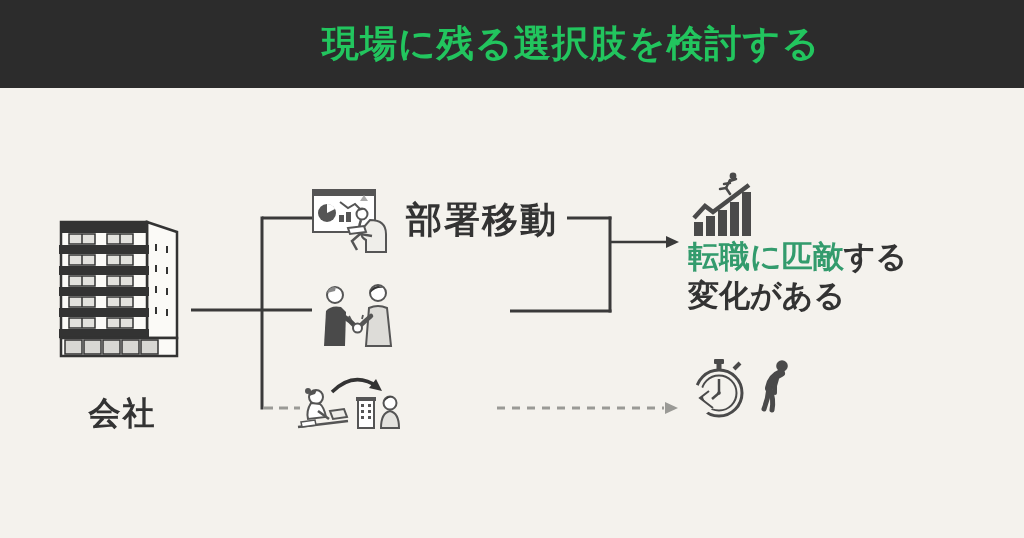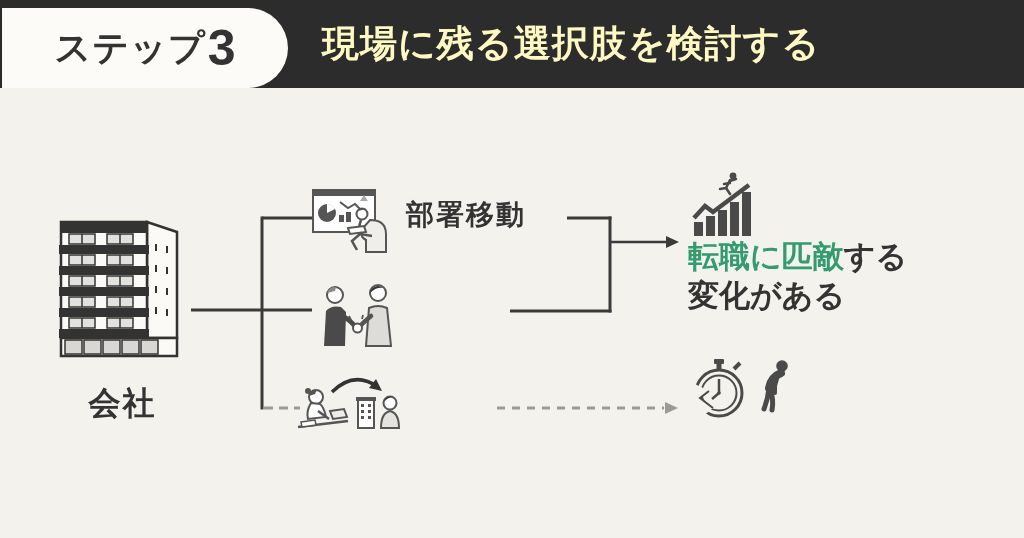--- a/index.html
+++ b/index.html
@@ -30,30 +30,30 @@
   }
   .step-label{
     font-size:36px;font-weight:bold;color:var(--text-dark);letter-spacing:1px;
   }
   .step-number{
     font-size:50px;font-weight:bold;color:var(--text-dark);line-height:1;margin-left:2px;
   }
   .title{
     position:absolute;left:322px;top:0;height:88px;margin:0;
     display:flex;align-items:center;
-    font-size:37px;font-weight:bold;color:#fef9c3;letter-spacing:1px;
+    font-size:37px;font-weight:bold;color:#22c55e;letter-spacing:1px;
   }
   
   .diagram{position:absolute;left:0;top:88px;width:1024px;height:450px;background:var(--panel-bg);}
   .connectors{position:absolute;left:0;top:-88px;width:1024px;height:538px;pointer-events:none;}
   .node{position:absolute;}
   .company{left:55px;top:124px;width:135px;text-align:center;}
-  .company-label{margin-top:8px;font-size:32px;font-weight:bold;color:var(--text-dark);letter-spacing:2px;}
+  .company-label{margin-top:18px;font-size:32px;font-weight:bold;color:var(--text-dark);letter-spacing:2px;}
   .opt-label{
-    position:absolute;font-size:28px;font-weight:bold;color:var(--text-dark);letter-spacing:2px;white-space:nowrap;
+    position:absolute;font-size:36px;font-weight:bold;color:var(--text-dark);letter-spacing:2px;white-space:nowrap;
   }
   .label-1{left:406px;top:108px;}
   .label-2{left:406px;top:201px;}
   .label-3{left:412px;top:298px;}
   .icon-1{left:310px;top:94px;width:86px;height:74px;}
   .icon-2{left:318px;top:192px;width:82px;height:76px;}
   .icon-3{left:296px;top:278px;width:112px;height:74px;}
   .outcome-top-icon{left:692px;top:84px;width:62px;height:64px;}
   .outcome-top-text{
     position:absolute;left:688px;top:149px;
@@ -65,24 +65,20 @@
     position:absolute;left:686px;top:325px;
     font-size:31px;font-weight:bold;color:var(--text-dark);white-space:nowrap;
   }
 </style>
 </head>
 <body>
 
 <div class="canvas">
 
   <header class="header">
-    <div class="step-badge">
-      <span class="step-label">ステップ</span>
-      <span class="step-number">3</span>
-    </div>
     <h1 class="title">現場に残る選択肢を検討する</h1>
   </header>
 
   <main class="diagram">
 
     <svg class="connectors" viewBox="0 0 1024 538">
       <g stroke="#3a3a3a" stroke-width="3" fill="none">
         <line x1="191" y1="310" x2="312" y2="310"></line>
         <line x1="262" y1="216.5" x2="262" y2="409.5"></line>
         <line x1="262" y1="218" x2="316" y2="218"></line>

